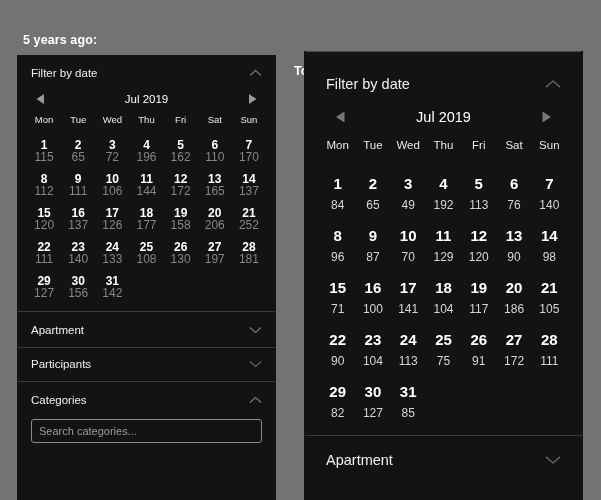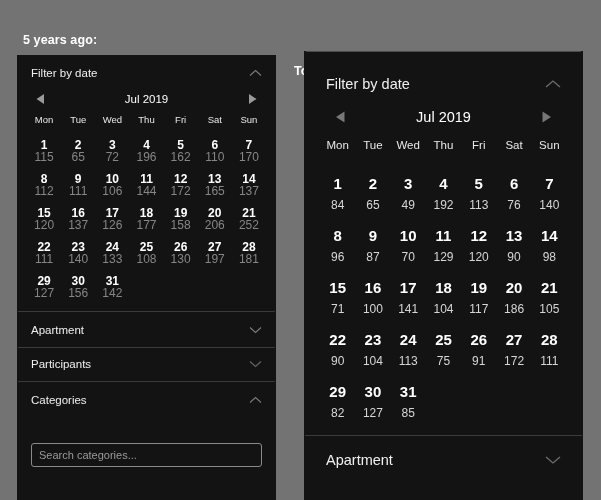--- a/index.html
+++ b/index.html
@@ -72,21 +72,21 @@
   .L .cal-month { font-size: 11.5px; }
   .L .dow-row { padding: 9px 10px 0 10px; }
   .L .dow-cell { font-size: 9.5px; }
   .L .grid { padding: 4px 10px 12px 10px; }
   .L .wk-row { margin-top: 10px; }
   .L .dnum { font-size: 12px; }
   .L .dval { font-size: 12px; color: #868686; }
   .L .tags-block { padding: 10px 14px 11px 14px; }
   .L .tags-block .sec-head { padding: 0; }
   .L .tags-block .sec-head + .sec-head { margin-top: 14px; }
-  .L .search-wrap { padding: 2px 14px 14px 14px; margin-top: 24px; }
+  .L .search-wrap { padding: 2px 14px 14px 14px; }
   .L .search-box {
     width: 100%; height: 24px;
     background: #131313;
     border: 1px solid #8a8a8a;
     border-radius: 3px;
     color: #9a9a9a;
     font-family: "Liberation Sans", sans-serif;
     font-size: 11px;
     padding: 0 7px;
     outline: none;

